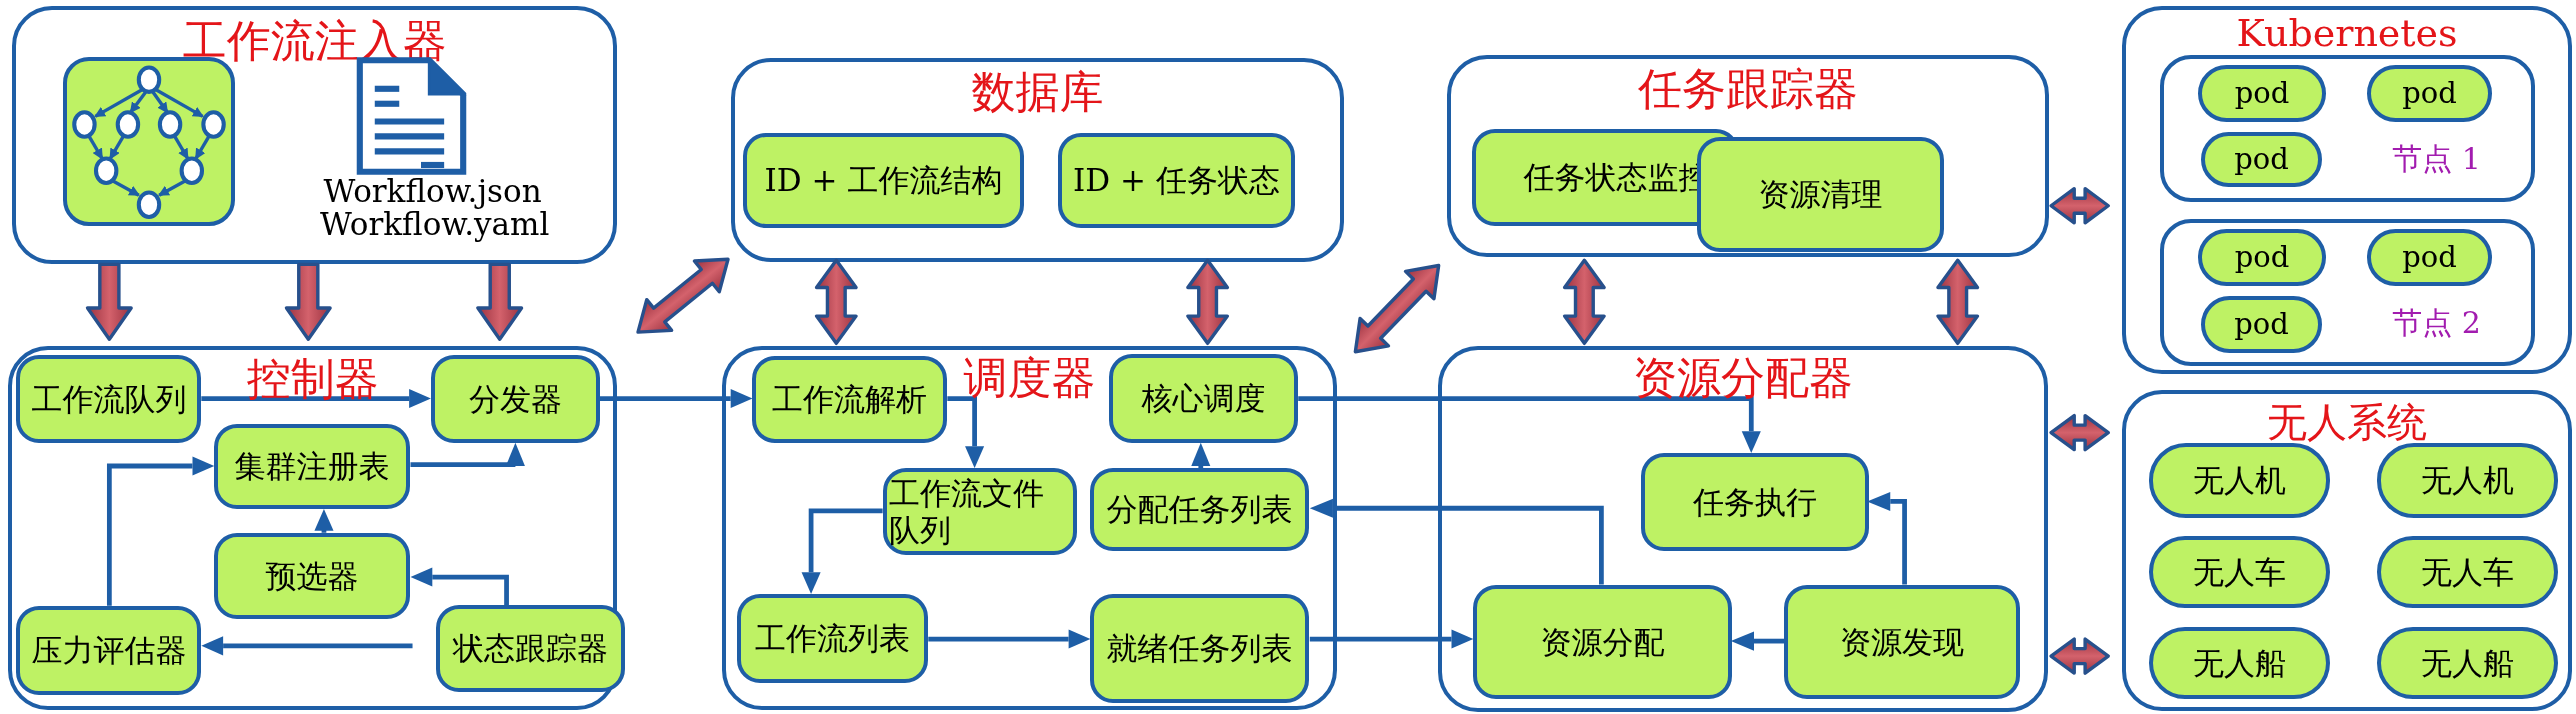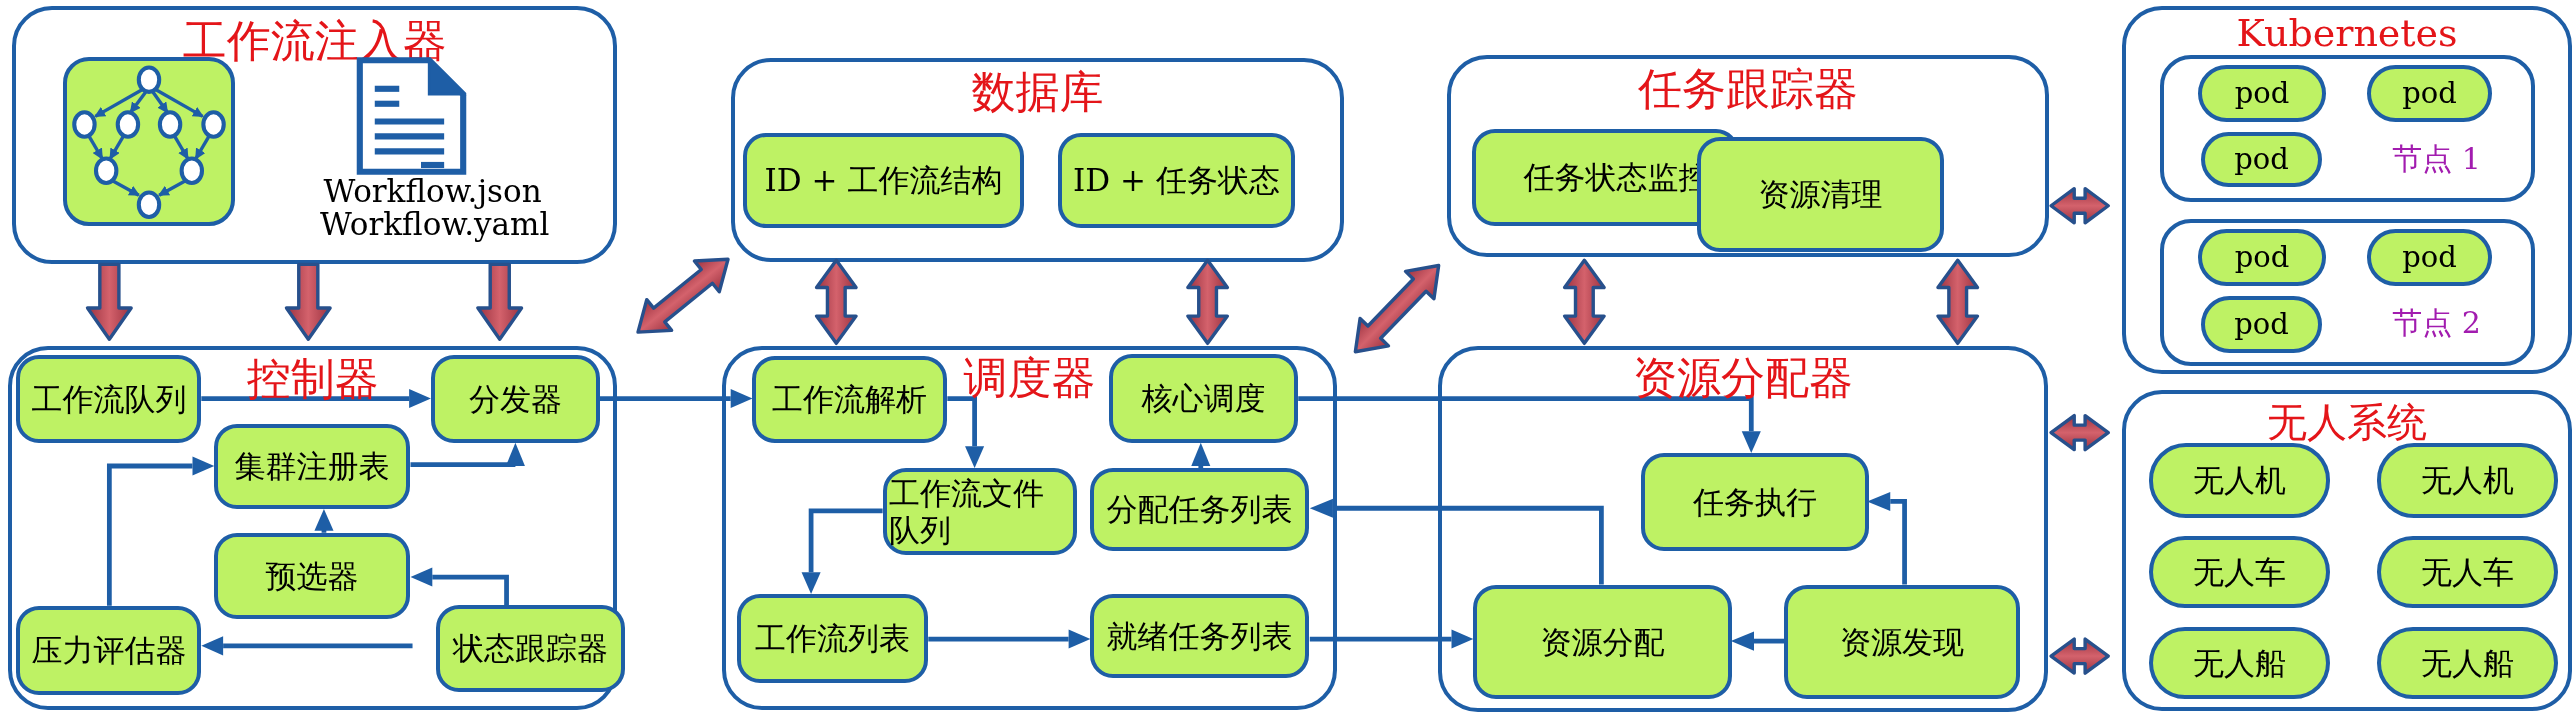--- a/index.html
+++ b/index.html
@@ -184,21 +184,21 @@
   <div class="node" style="left:214px;top:424px;width:196px;height:85px;">集群注册表</div>
   <div class="node" style="left:214px;top:533px;width:196px;height:86px;">预选器</div>
   <div class="node" style="left:16.4px;top:606px;width:185px;height:89px;">压力评估器</div>
   <div class="node" style="left:412px;top:605px;width:189px;height:87px;margin-left:24px;">状态跟踪器</div>
 
   <div class="node" style="left:752px;top:356px;width:195px;height:87px;">工作流解析</div>
   <div class="node" style="left:1109px;top:354px;width:189px;height:89px;">核心调度</div>
   <div class="node wrapbox" style="left:883px;top:468px;width:194px;height:87px;">工作流文件队列</div>
   <div class="node" style="left:1090px;top:468px;width:219px;height:83px;">分配任务列表</div>
   <div class="node" style="left:737px;top:594px;width:191px;height:89px;">工作流列表</div>
-  <div class="node" style="left:1090px;top:594px;width:219px;height:84px;">就绪任务列表</div>
+  <div class="node" style="left:1090px;top:594px;width:219px;height:109px;">就绪任务列表</div>
 
   <div class="node" style="left:1641px;top:453px;width:228px;height:98px;">任务执行</div>
   <div class="node" style="left:1473px;top:585px;width:259px;height:114px;">资源分配</div>
   <div class="node" style="left:1784px;top:585px;width:236px;height:114px;">资源发现</div>
 
   <div class="node pill" style="left:2149px;top:443px;width:181px;height:75px;">无人机</div>
   <div class="node pill" style="left:2377px;top:443px;width:181px;height:75px;">无人机</div>
   <div class="node pill" style="left:2149px;top:536px;width:181px;height:72px;">无人车</div>
   <div class="node pill" style="left:2377px;top:536px;width:181px;height:72px;">无人车</div>
   <div class="node pill" style="left:2149px;top:627px;width:181px;height:72px;">无人船</div>

